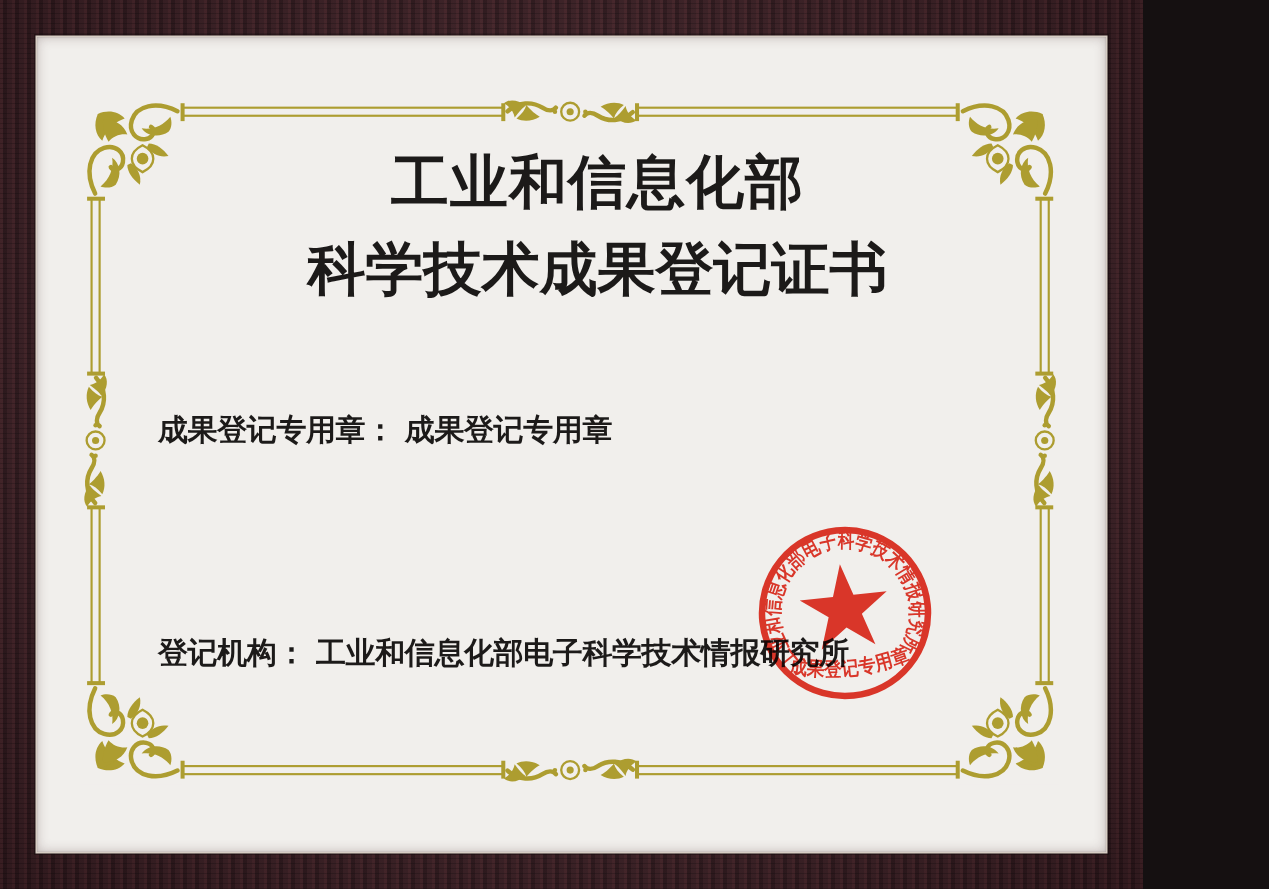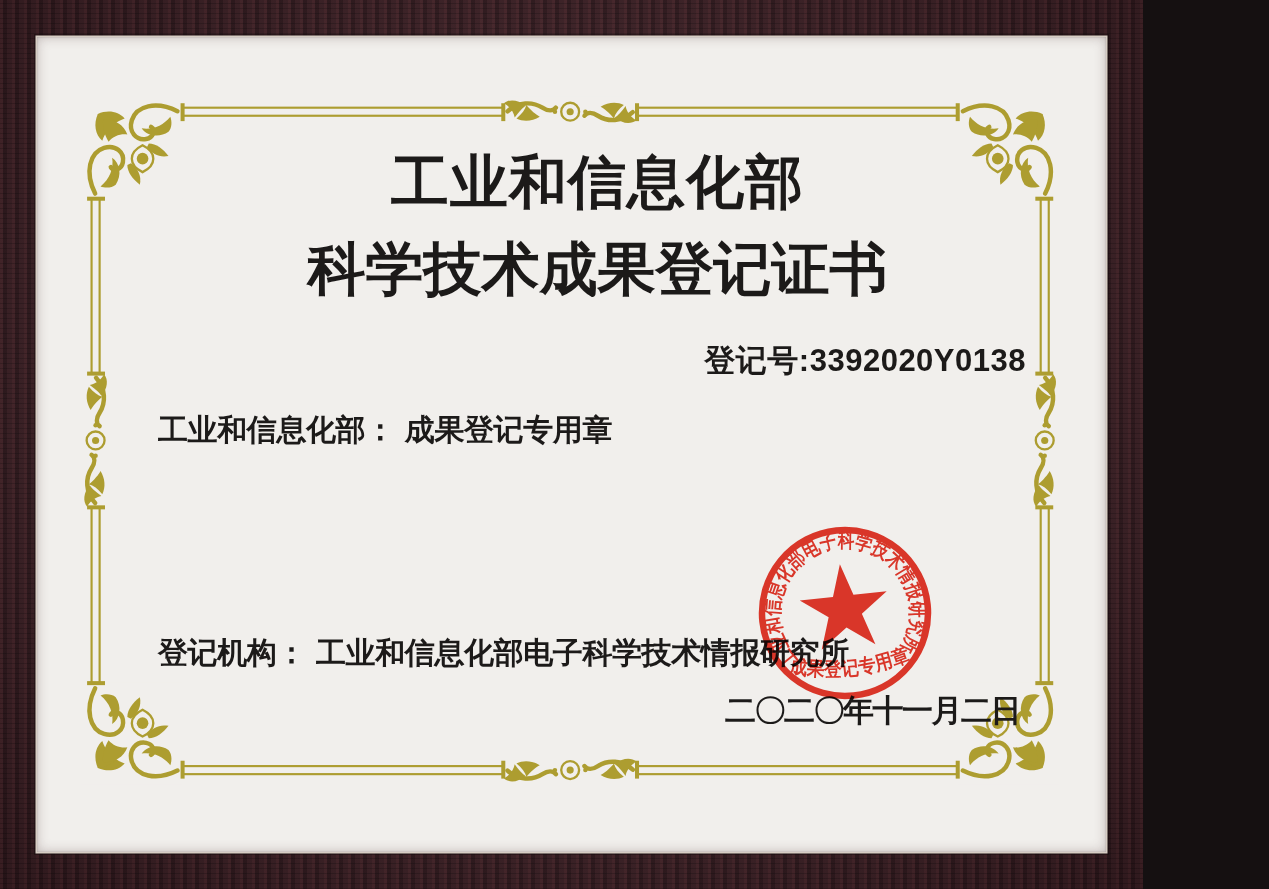--- a/index.html
+++ b/index.html
@@ -129,28 +129,26 @@
         <use href="#mid-orn" transform="translate(596,776) scale(1,-1)"></use>
         <use href="#mid-orn" transform="translate(61,403) rotate(-90)"></use>
         <use href="#mid-orn" transform="translate(1131,403) rotate(90)"></use>
       </svg>
 
       <div class="title">
         <div class="t1">工业和信息化部</div>
         <div class="t2">科学技术成果登记证书</div>
       </div>
 
-      <div class="regno"><span>登记号:</span><span>3392020Y0138</span></div>
 
-      <div class="field f1"><span class="flabel">工业和信息化部：</span><span class="fvalue">成果登记专用章</span></div>
+      <div class="field f1"><span class="flabel">成果登记专用章：</span><span class="fvalue">成果登记专用章</span></div>
 
 
       <div class="field f3"><span class="flabel">登记机构：</span><span class="fvalue">工业和信息化部电子科学技术情报研究所</span></div>
 
-      <div class="date">二〇二〇年十一月二日</div>
 
       <svg class="seal" viewBox="0 0 220 220" aria-hidden="true">
         <circle class="sealring" cx="110" cy="110" r="83"></circle>
         <polygon class="sealfill" points="110,61 120.3,92.8 153.7,92.8 126.7,112.4 137,144.2 110,124.6 83,144.2 93.3,112.4 66.3,92.8 99.7,92.8"></polygon>
         <path id="sealArc" d="M 59.4 152.4 A 66 66 0 1 1 160.6 152.4" fill="none"></path>
         <text class="sealtext"><textPath href="#sealArc" startOffset="0" textLength="298" lengthAdjust="spacingAndGlyphs">工业和信息化部电子科学技术情报研究所</textPath></text>
         <path id="sealBottom" d="M 48 163 Q 110 181 172 163" fill="none"></path>
         <text class="sealtext2"><textPath href="#sealBottom" startOffset="0" textLength="124" lengthAdjust="spacingAndGlyphs">成果登记专用章</textPath></text>
       </svg>
 

